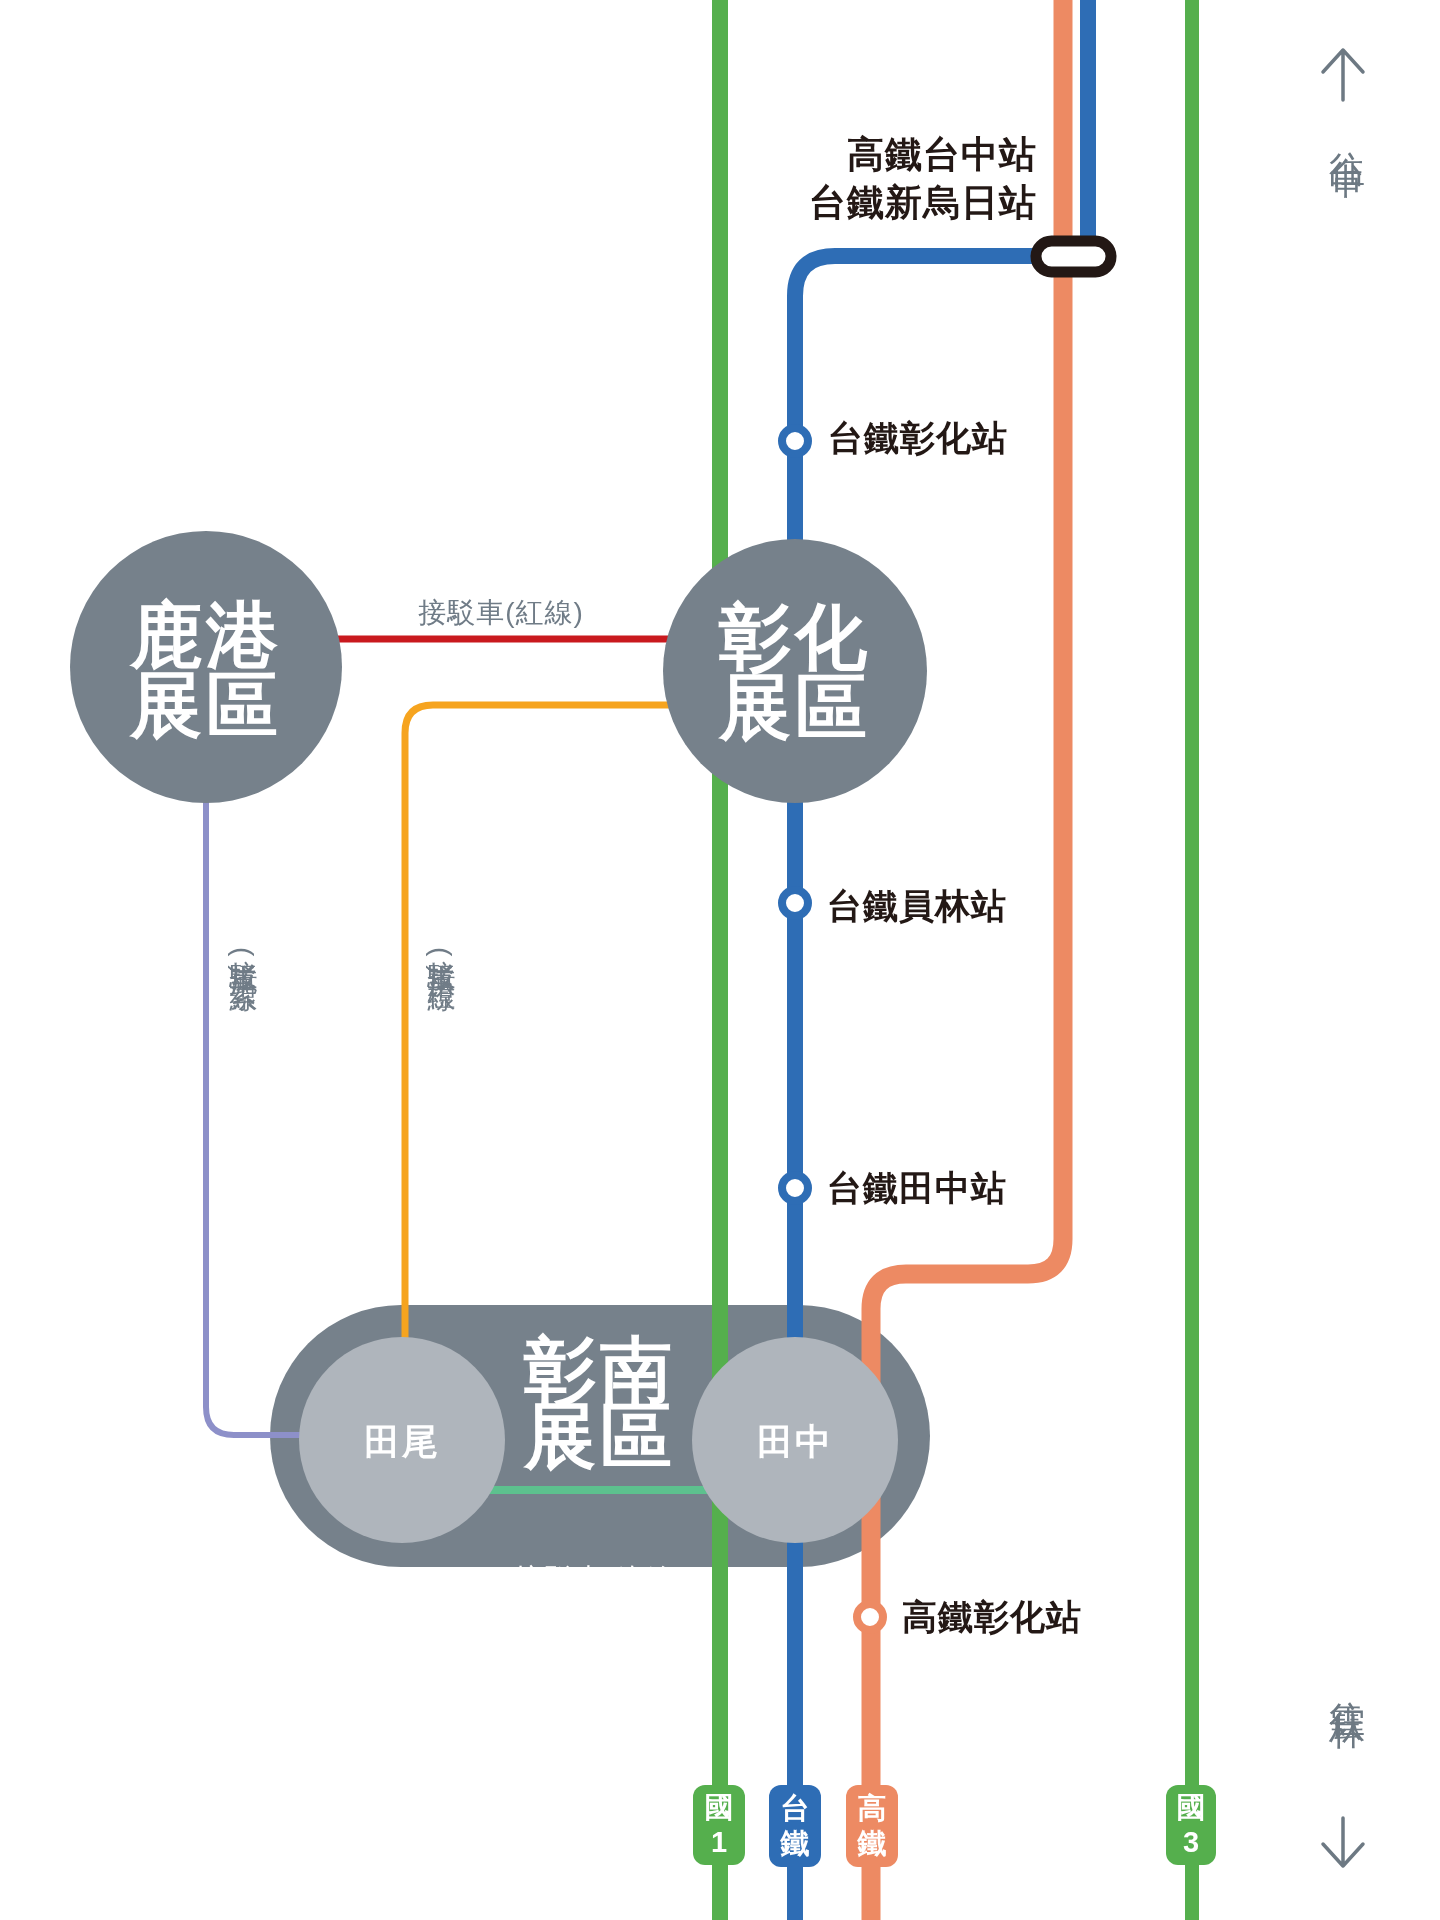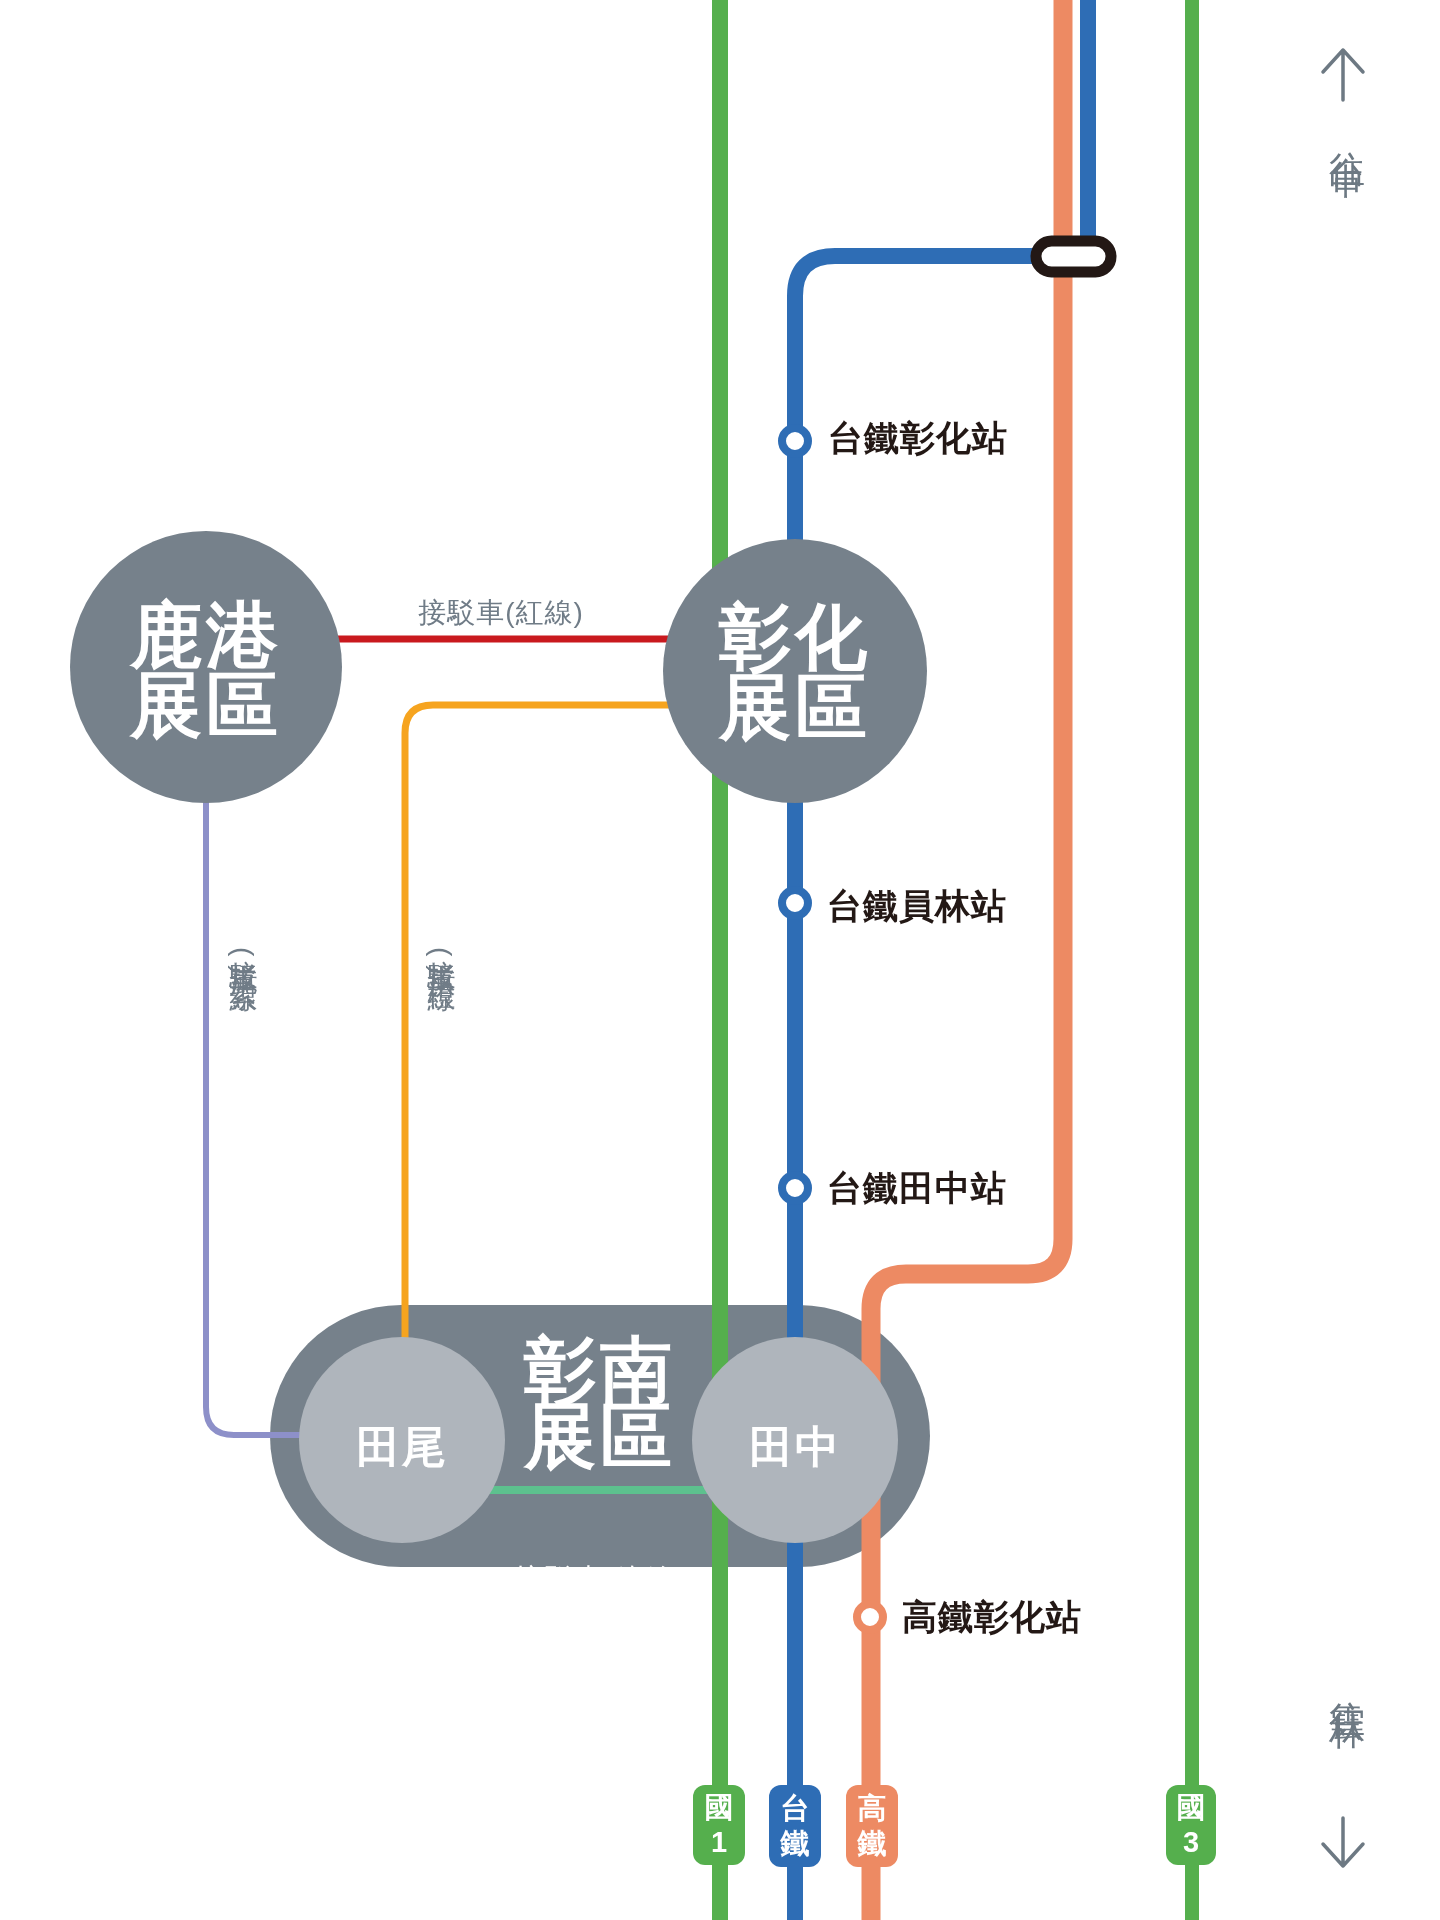--- a/index.html
+++ b/index.html
@@ -15,21 +15,21 @@
   }
   .map svg{position:absolute;left:0;top:0;}
   .lbl{position:absolute; white-space:pre-line;}
   .station-lbl{color:var(--ink); font-size:35px; line-height:40px; font-weight:600; letter-spacing:1px;}
   .station-lbl.big{font-size:37px; line-height:48px; text-align:right;}
   .shuttle-lbl{color:var(--label-gray); font-size:28px; font-weight:400; letter-spacing:1px;}
   .shuttle-lbl.center{text-align:center;}
   .v-lbl{writing-mode:vertical-rl; letter-spacing:3px;}
   .area-title{color:#fff; font-weight:700; font-size:72px; line-height:70px; text-align:center; letter-spacing:4px;}
   .area-title.pill-title{line-height:66px;}
-  .sub-circle-lbl{color:#fff; font-weight:600; font-size:44px; text-align:center; letter-spacing:2px;}
+  .sub-circle-lbl{color:#fff; font-weight:600; font-size:36px; text-align:center; letter-spacing:2px;}
   .green-link-lbl{color:#fff; font-size:29px; font-weight:500; text-align:center; letter-spacing:1px;}
   .dir-lbl{color:var(--arrow-gray); font-size:36px; writing-mode:vertical-rl; letter-spacing:6px;}
   .badge{
     position:absolute; border-radius:12px; color:#fff; font-weight:700;
     font-size:29px; line-height:35px; display:flex; align-items:center; justify-content:center;
     text-align:center; white-space:pre-line;
   }
   .badge.green{background:var(--green);}
   .badge.blue{background:var(--blue);}
   .badge.orange{background:var(--orange);}
@@ -83,20 +83,22 @@
     <circle class="stn b" cx="795" cy="1188" r="13"></circle>
     <circle class="stn o" cx="870" cy="1617" r="13"></circle>
 
     <path class="arrow" d="M1343,100 L1343,50 M1323,72 L1343,50 L1363,72"></path>
     <path class="arrow" d="M1343,1818 L1343,1866 M1323,1844 L1343,1866 L1363,1844"></path>
   </svg>
 
   <div class="lbl dir-lbl" style="left:1322px; top:122px;">往台中</div>
   <div class="lbl dir-lbl" style="left:1322px; top:1672px;">往雲林</div>
 
+  <div class="lbl station-lbl big" style="right:403px; top:131px;">高鐵台中站
+台鐵新烏日站</div>
   <div class="lbl station-lbl" style="left:828px; top:418px;">台鐵彰化站</div>
   <div class="lbl station-lbl" style="left:827px; top:842px;margin-top:44px;">台鐵員林站</div>
   <div class="lbl station-lbl" style="left:827px; top:1168px;">台鐵田中站</div>
   <div class="lbl station-lbl" style="left:902px; top:1597px;">高鐵彰化站</div>
 
   <div class="lbl shuttle-lbl center" style="left:401px; top:594px; width:200px;">接駁車(紅線)</div>
   <div class="lbl shuttle-lbl v-lbl" style="left:224px; top:938px;">接駁車(紫線)</div>
   <div class="lbl shuttle-lbl v-lbl" style="left:422px; top:938px;">接駁車(橙線)</div>
   <div class="lbl green-link-lbl" style="left:498px; top:1560px; width:204px;">接駁車(綠線)</div>
 

